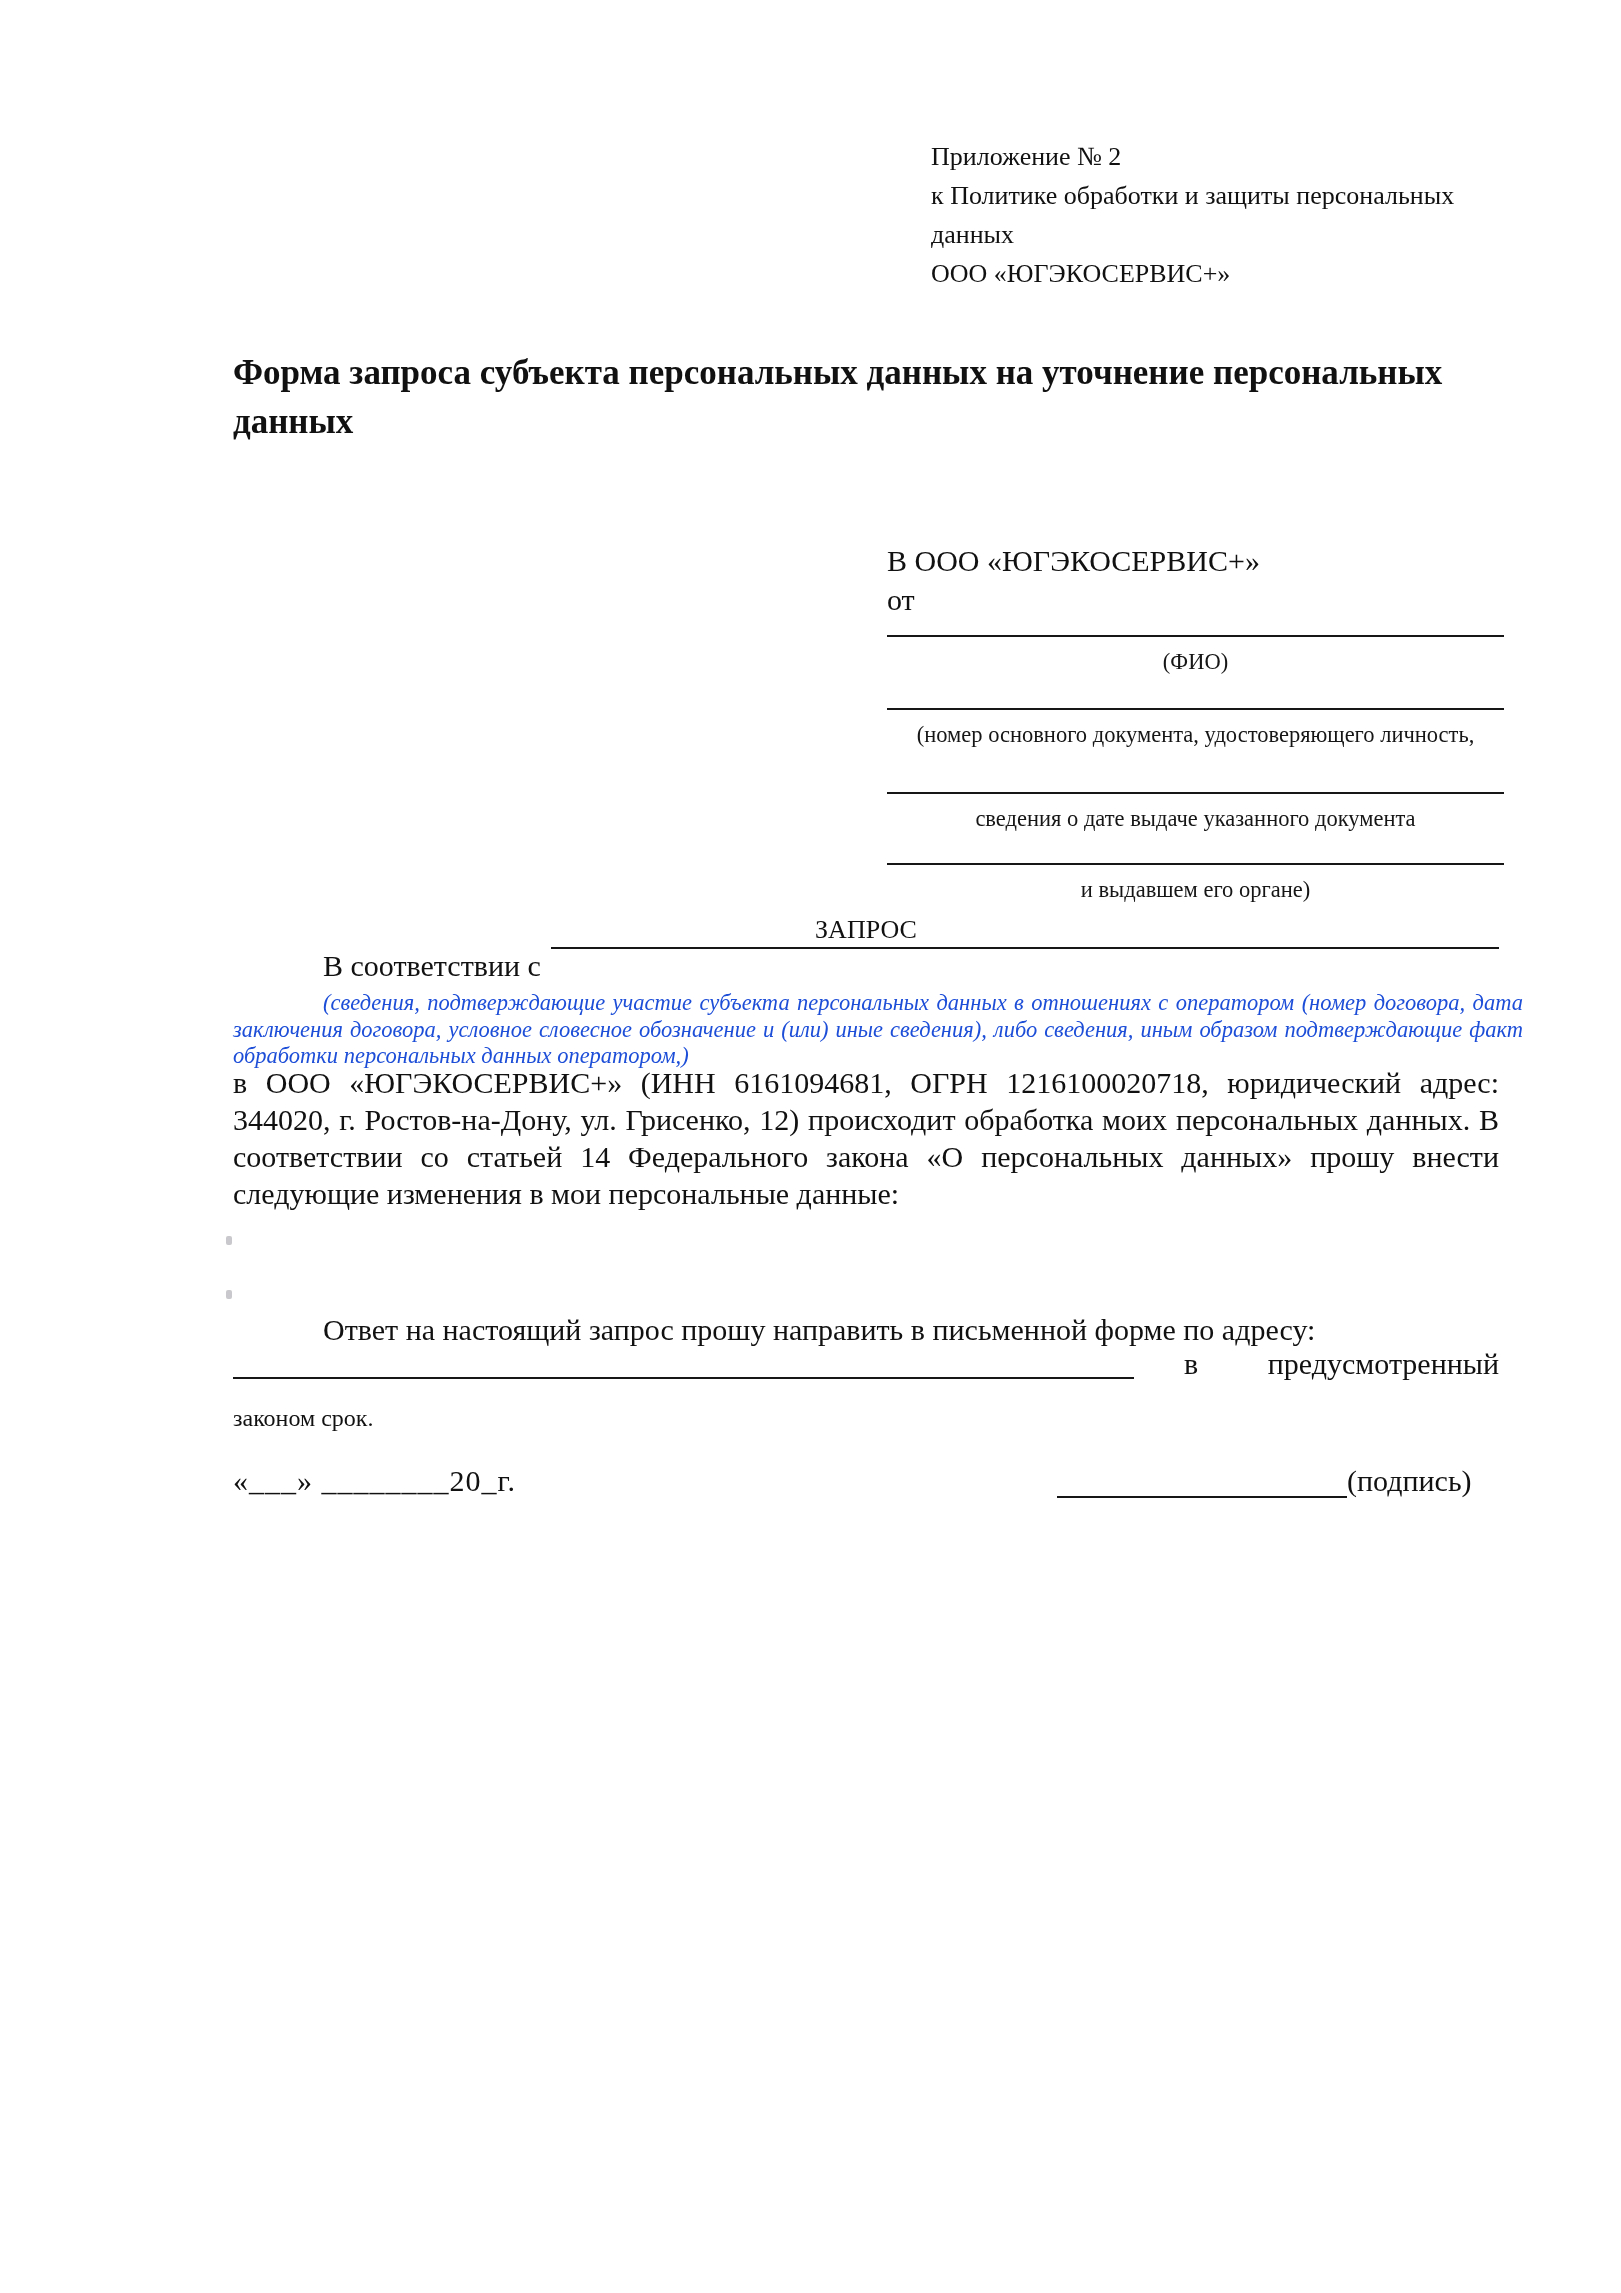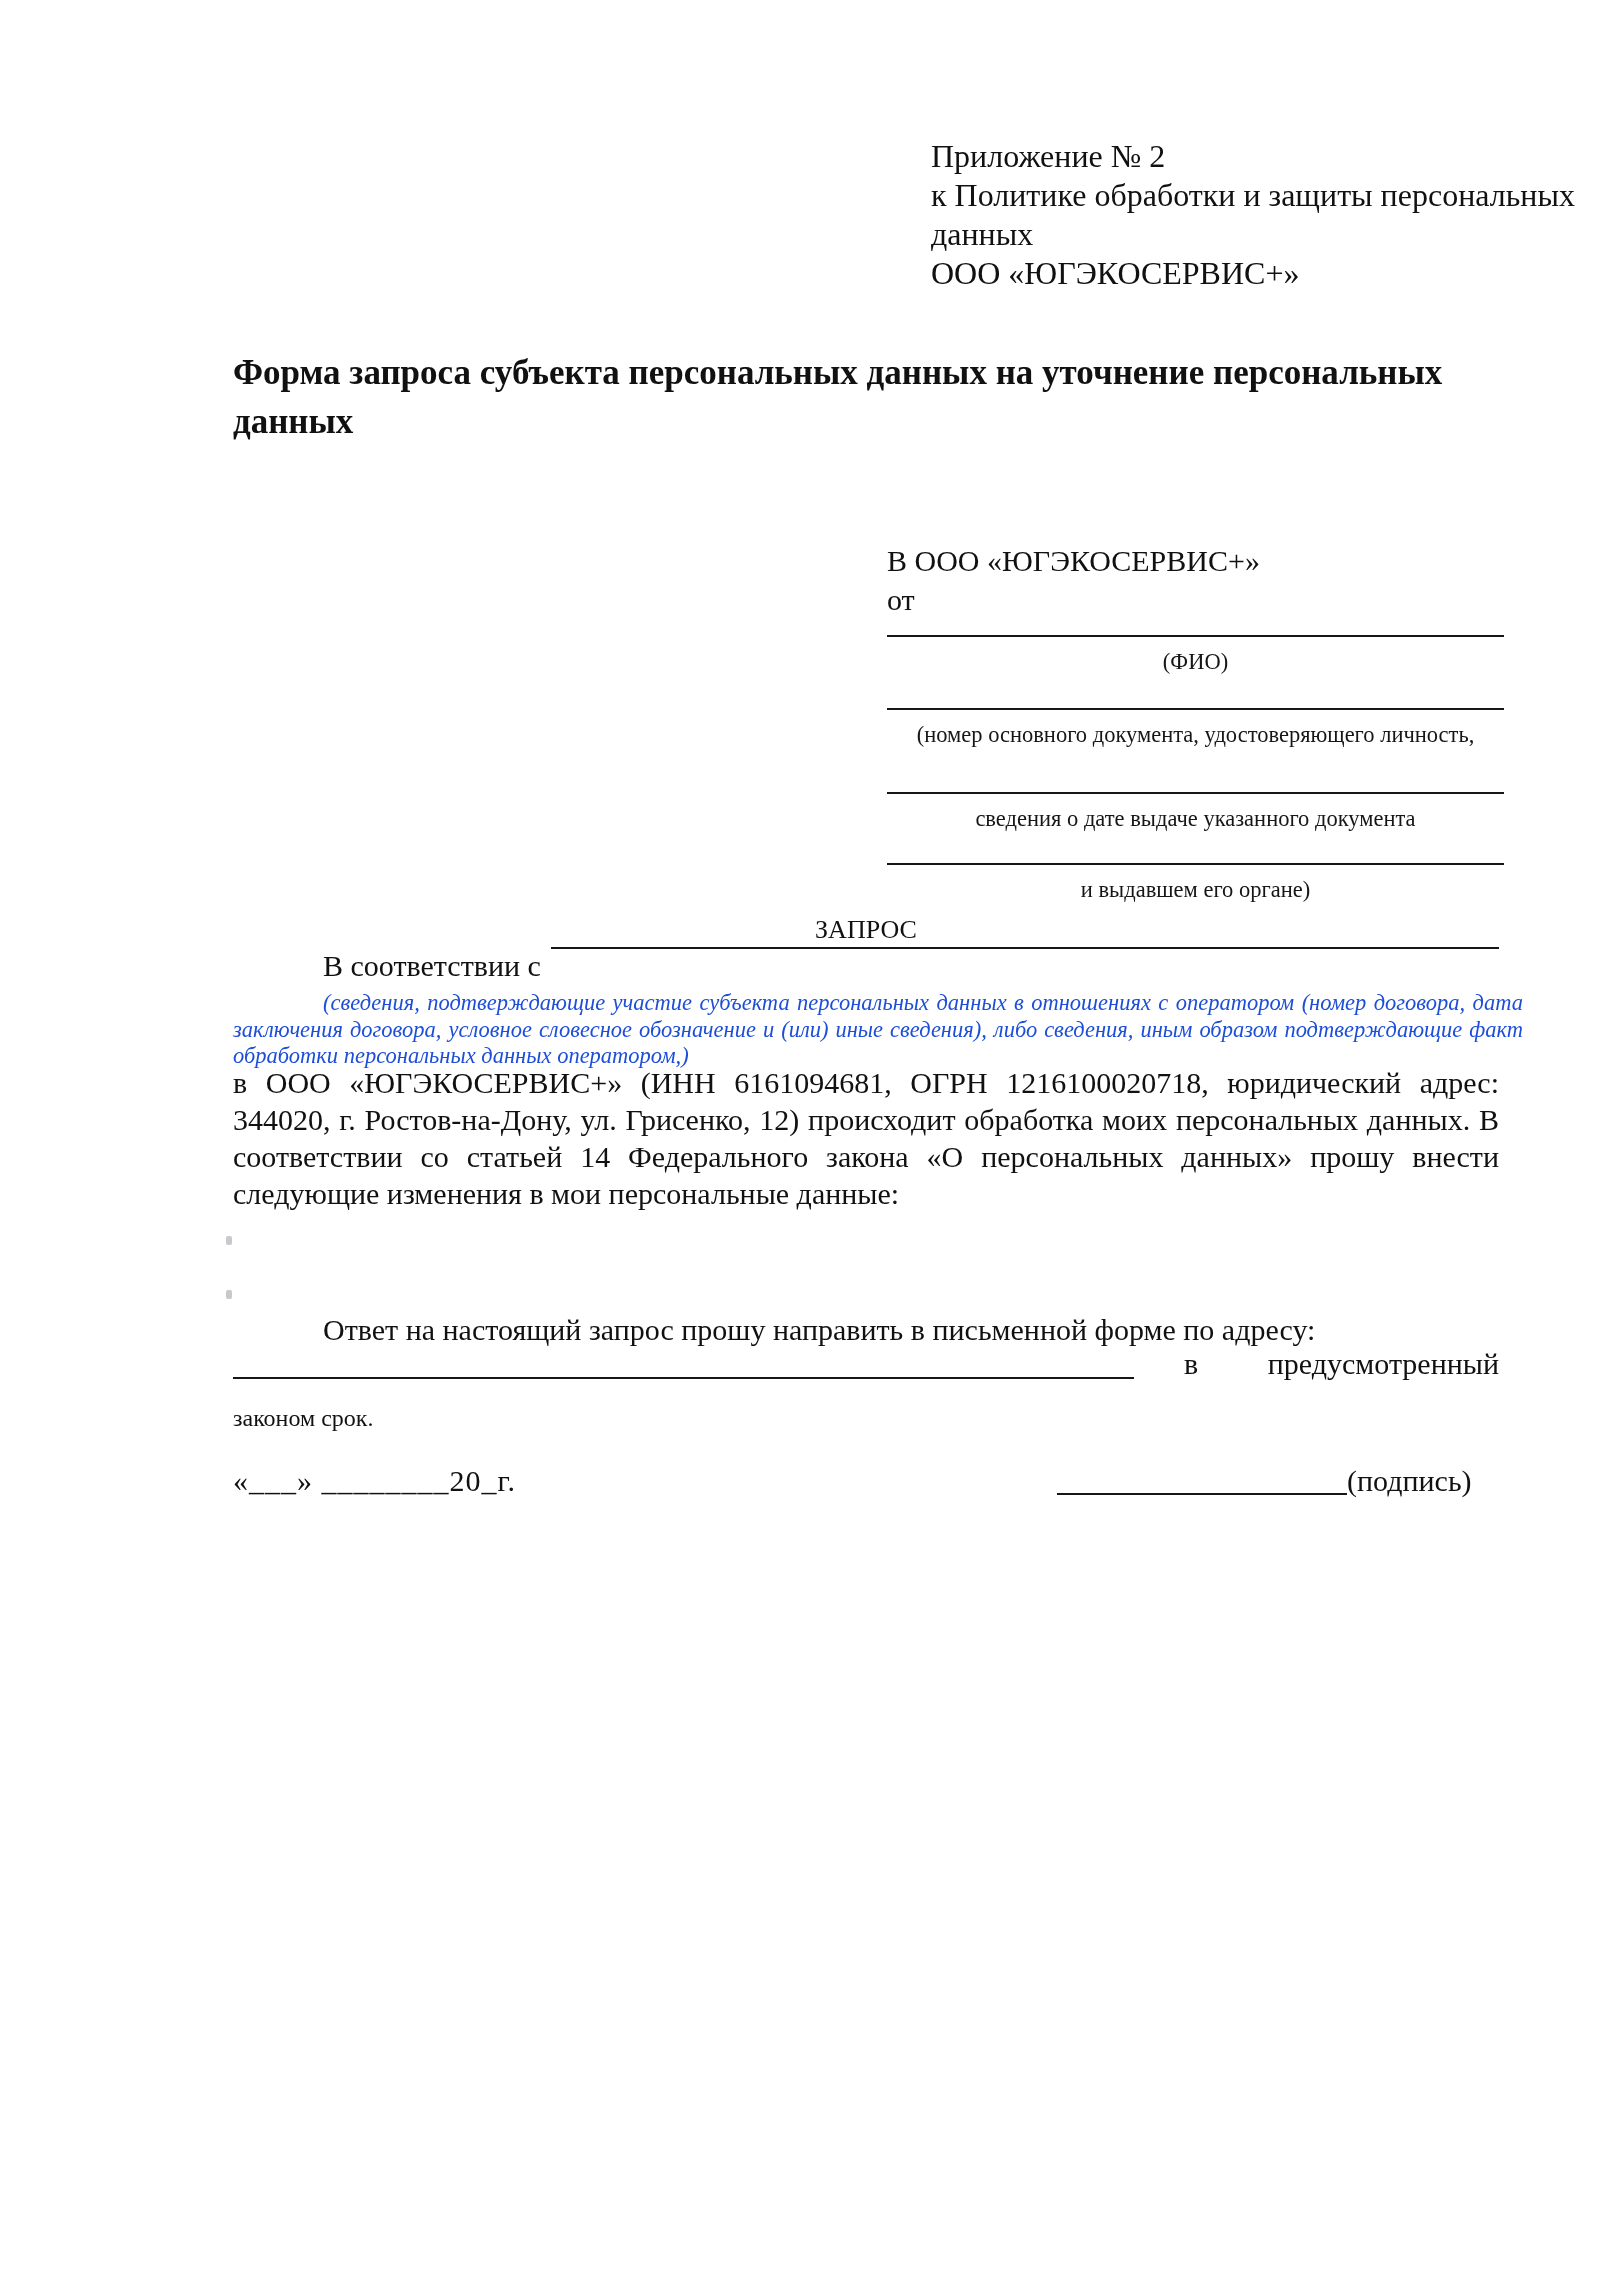--- a/index.html
+++ b/index.html
@@ -8,21 +8,21 @@
     width:1621px; height:2294px;
     margin:0 auto;
     background:#ffffff;
     color:#111;
     font-family:"Liberation Serif", serif;
     overflow:hidden;
   }
   
   .hdr {
     position:absolute; left:931px; top:137px;
-    font-size:32px; line-height:39px; white-space:nowrap;
+    font-size:26px; line-height:39px; white-space:nowrap;
   }
   
   .title {
     position:absolute; left:233px; top:348px; width:1266px;
     font-size:35px; font-weight:bold; line-height:49px;
   }
   
   .addr { position:absolute; left:887px; top:541px; width:617px; font-size:30px; }
   .addr-to, .addr-from { line-height:39px; white-space:nowrap; }
   .f-line { border-bottom:2px solid #161616; }
@@ -75,21 +75,21 @@
   .addr-fill { position:absolute; left:0; bottom:4.9px; width:901px; border-bottom:2.9px solid #161616; }
   .reply-w1 { position:absolute; left:951px; top:3.9px; }
   .reply-w2 { position:absolute; right:0; top:3.9px; }
   .law-line { position:absolute; left:233px; top:1400px; font-size:24px; line-height:37px; }
   
   .bottom-row {
     position:absolute; left:233px; top:1460px; width:1266px; height:43px;
     font-size:30px;
   }
   .date { position:absolute; left:0; top:3.9px; letter-spacing:1px; }
-  .sig-group { position:absolute; right:27.4px; top:3.9px; display:inline-flex; }
+  .sig-group { position:absolute; right:27.4px; top:3.9px; display:inline-flex; align-items:flex-end; }
   .sig-line { display:inline-block; width:290px; border-bottom:2.9px solid #161616; height:29px; }
 </style>
 </head>
 <body>
 
 <div class="page">
 
   <div class="hdr">
     <div>Приложение № 2</div>
     <div>к Политике обработки и защиты персональных</div>

